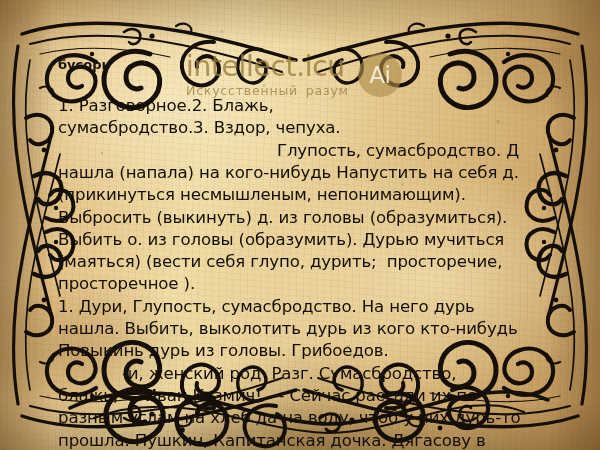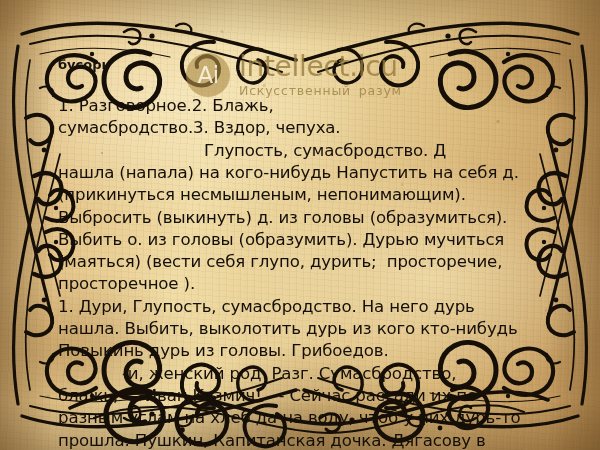--- a/index.html
+++ b/index.html
@@ -118,21 +118,21 @@
   }
   #definition {
     font-size: 16.6px;
     color: #140f09;
     line-height: 1.345;
     letter-spacing: -.15px;
     white-space: pre-wrap;
     margin: 0;
   }
   #definition .ln { display: block; white-space: pre; }
-  #definition .ln.indent { text-indent: 146px; }
+  #definition .ln.indent { text-indent: 146px; text-align: center; }
   #definition .ln.indent2 { text-indent: 64px; }
 </style>
 </head>
 <body>
 
 <div id="slide">
 
   <div id="grain"></div>
   <div id="speckle"></div>
   <div id="vignette"></div>
@@ -182,27 +182,27 @@
         <path d="M452,390 C470,382 490,392 488,410 C486,426 468,433 456,424 C446,417 447,404 456,400" fill="none" stroke="#150f08" stroke-width="4.2" stroke-linecap="round"></path>
         <path d="M320,418 C330,410 342,414 340,424 C339,432 330,434 326,429" fill="none" stroke="#150f08" stroke-width="3" stroke-linecap="round"></path>
         <circle cx="182" cy="430" r="2.8" fill="#150f08"></circle>
         <circle cx="352" cy="420" r="2.6" fill="#150f08"></circle>
         <circle cx="440" cy="428" r="2.4" fill="#150f08"></circle>
       </g>
     </svg>
   </div>
 
   <div id="watermark">
-    <div id="wm-badge">
-      <span>Ai</span>
-    </div>
     <div id="wm-text">
       <div id="wm-main">intellect.icu</div>
       <div id="wm-sub">Искусственный  разум</div>
     </div>
+    <div id="wm-badge">
+      <span>Ai</span>
+    </div>
   </div>
 
   <div id="content">
     <h1 id="entry-title">бусорь</h1>
     <div id="definition"><span class="ln">1. Разговорное.2. Блажь,</span><span class="ln">сумасбродство.3. Вздор, чепуха.</span><span class="ln indent">Глупость, сумасбродство. Д</span><span class="ln">нашла (напала) на кого-нибудь Напустить на себя д.</span><span class="ln">(прикинуться несмышленым, непонимающим).</span><span class="ln">Выбросить (выкинуть) д. из головы (образумиться).</span><span class="ln">Выбить о. из головы (образумить). Дурью мучиться</span><span class="ln">(маяться) (вести себя глупо, дурить;  просторечие,</span><span class="ln">просторечное ).</span><span class="ln">1. Дури, Глупость, сумасбродство. На него дурь</span><span class="ln">нашла. Выбить, выколотить дурь из кого кто-нибудь</span><span class="ln">Повыкинь дурь из головы. Грибоедов.</span><span class="ln indent2">-и, женский род  Разг. Сумасбродство,</span><span class="ln">блажь, — Иван Кузмич! --- Сейчас рассади их по</span><span class="ln">разным углам на хлеб да на воду, чтоб у них дурь-то</span><span class="ln">прошла. Пушкин, Капитанская дочка. Дягасову в</span></div>
   </div>
 
 </div>
 
 </body></html>

